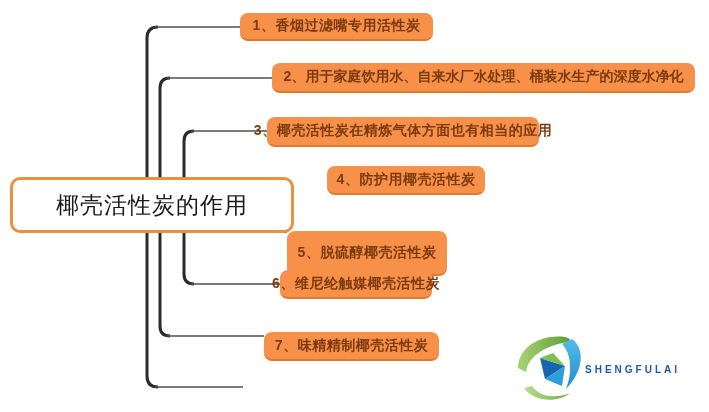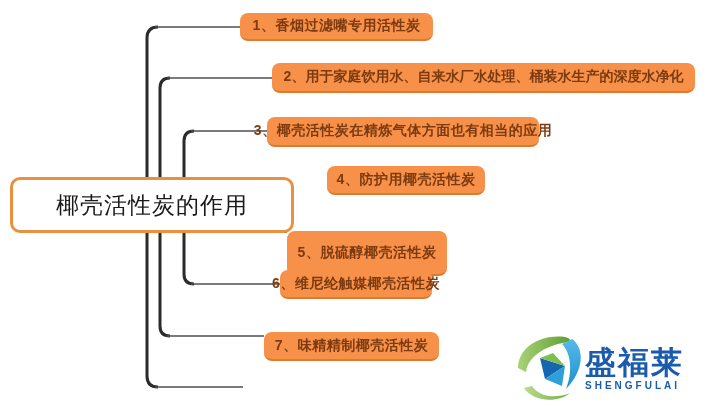--- a/index.html
+++ b/index.html
@@ -102,18 +102,17 @@
 
       <path d="M59,10 C72,19 71,42 53,60 C60,43 58,24 49,15 Z" fill="url(#lgBlueRight)"></path>
 
       <path d="M11,59 C19,72 44,75 57,64 C43,70 26,68 19,57 Z" fill="url(#lgGreenBottom)"></path>
 
       <path d="M27,29 L52,37 L32,50 Z" fill="#1565B0"></path>
       <path d="M32,50 L52,37 L49,57 Z" fill="#2E9FD8"></path>
       <path d="M27,29 L40,24 L52,37 Z" fill="#7FBF4D"></path>
     </svg>
     <div class="logo-text">
-      <span class="logo-cn">盛福莱</span>
       <span class="logo-en">SHENGFULAI</span>
     </div>
   </div>
 
 </div>
 
 </body></html>

